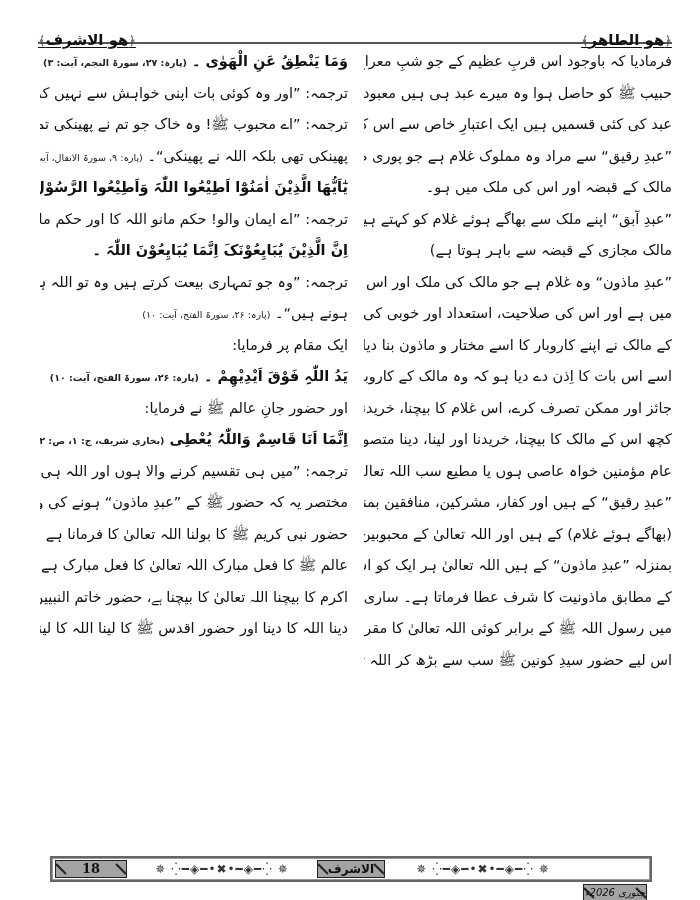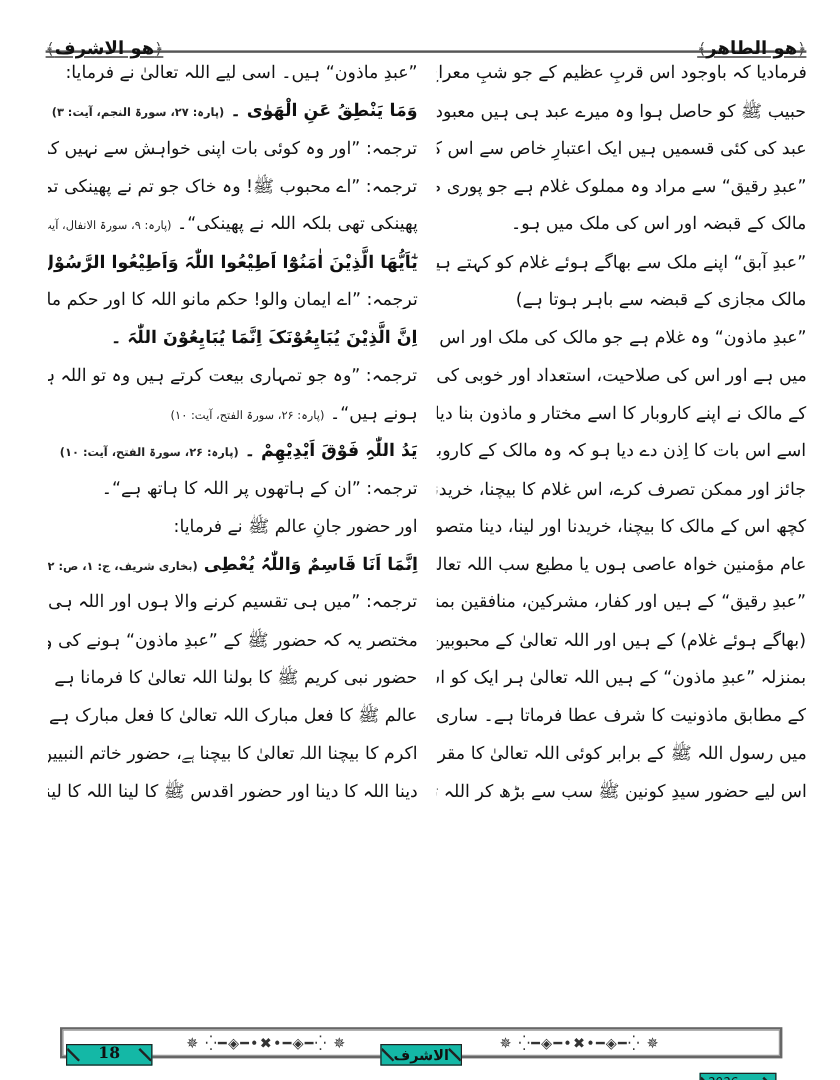--- a/index.html
+++ b/index.html
@@ -35,22 +35,22 @@
   .line.heading { font-size: 18px; font-weight: bold; text-align-last: right; }
   .line.arabic { font-weight: bold; text-align-last: right; }
   .ref { font-size: 9.5px; color: #222; }
 
   .footer {
     position: absolute; top: 856px; left: 50px; width: 598px; height: 22px;
     border: 2px solid #666; box-shadow: 0 0 0 1px #999 inset; background: #fff;
     direction: ltr;
   }
   .fbox {
-    position: absolute; top: 12px; height: 16px; border: 1.5px solid #222;
-    background: #14b8a6; overflow: hidden;
+    position: absolute; top: 2px; height: 16px; border: 1.5px solid #222;
+    background: #a3a3a3; overflow: hidden;
   }
   .fbox .diag-l, .fbox .diag-r {
     position: absolute; width: 14px; height: 2px; background: #222; top: 7px;
   }
   .fbox .diag-l { left: -2px; transform: rotate(45deg); }
   .fbox .diag-r { right: -2px; transform: rotate(45deg); }
   .fbox span.txt {
     position: absolute; left: 0; right: 0; top: 0; text-align: center;
     font-size: 12px; line-height: 16px; font-weight: bold;
   }
@@ -95,32 +95,31 @@
       <div class="line short"><span>کچھ اس کے مالک کا بیچنا، خریدنا اور لینا، دینا متصور ہوگا۔</span></div>
       <div class="line"><span>عام مؤمنین خواہ عاصی ہوں یا مطیع سب اللہ تعالیٰ کے بمنزلہ</span></div>
       <div class="line"><span>”عبدِ رقیق“ کے ہیں اور کفار، مشرکین، منافقین بمنزلہ ”عبدِ آبق“</span></div>
       <div class="line"><span>(بھاگے ہوئے غلام) کے ہیں اور اللہ تعالیٰ کے محبوبین و مقربین</span></div>
       <div class="line"><span>بمنزلہ ”عبدِ ماذون“ کے ہیں اللہ تعالیٰ ہر ایک کو اس کے قرب</span></div>
       <div class="line"><span>کے مطابق ماذونیت کا شرف عطا فرماتا ہے۔ ساری کائنات</span></div>
       <div class="line"><span>میں رسول اللہ ﷺ کے برابر کوئی اللہ تعالیٰ کا مقرب نہیں</span></div>
       <div class="line"><span>اس لیے حضور سیدِ کونین ﷺ سب سے بڑھ کر اللہ تعالیٰ کے</span></div>
     </div>
   <div class="col col-left" id="col-left">
-      <div class="line short"><span>”عبدِ ماذون“ ہیں۔ اسی لیے اللہ تعالیٰ نے فرمایا:</span></div>
       <div class="line arabic"><span>وَمَا یَنْطِقُ عَنِ الْھَوٰی ۔</span> <span class="ref">(پارہ: ۲۷، سورۃ النجم، آیت: ۳)</span></div>
       <div class="line short"><span>ترجمہ: ”اور وہ کوئی بات اپنی خواہش سے نہیں کرتے“۔</span></div>
       <div class="line"><span>ترجمہ: ”اے محبوب ﷺ! وہ خاک جو تم نے پھینکی تم نے نہ</span></div>
       <div class="line short"><span>پھینکی تھی بلکہ اللہ نے پھینکی“۔</span> <span class="ref">(پارہ: ۹، سورۃ الانفال، آیت: ۱۷)</span></div>
       <div class="line arabic"><span>یٰٓاَیُّھَا الَّذِیْنَ اٰمَنُوْٓا اَطِیْعُوا اللّٰہَ وَاَطِیْعُوا الرَّسُوْلَ ۔</span></div>
       <div class="line short"><span>ترجمہ: ”اے ایمان والو! حکم مانو اللہ کا اور حکم مانو رسول کا“۔</span></div>
       <div class="line arabic"><span>اِنَّ الَّذِیْنَ یُبَایِعُوْنَکَ اِنَّمَا یُبَایِعُوْنَ اللّٰہَ ۔</span></div>
       <div class="line"><span>ترجمہ: ”وہ جو تمہاری بیعت کرتے ہیں وہ تو اللہ ہی سے بیعت</span></div>
       <div class="line short"><span>ہونے ہیں“۔</span> <span class="ref">(پارہ: ۲۶، سورۃ الفتح، آیت: ۱۰)</span></div>
+      <div class="line short"><span>ایک مقام پر فرمایا:</span></div>
       <div class="line arabic"><span>یَدُ اللّٰہِ فَوْقَ اَیْدِیْھِمْ ۔</span> <span class="ref">(پارہ: ۲۶، سورۃ الفتح، آیت: ۱۰)</span></div>
-      <div class="line short"><span>ترجمہ: ”ان کے ہاتھوں پر اللہ کا ہاتھ ہے“۔</span></div>
       <div class="line short"><span>اور حضور جانِ عالم ﷺ نے فرمایا:</span></div>
       <div class="line arabic"><span>اِنَّمَا اَنَا قَاسِمٌ وَاللّٰہُ یُعْطِی</span> <span class="ref">(بخاری شریف، ج: ۱، ص: ۴۲، حدیث: ۷۱)</span></div>
       <div class="line"><span>ترجمہ: ”میں ہی تقسیم کرنے والا ہوں اور اللہ ہی عطا فرماتا ہے“</span></div>
       <div class="line"><span>مختصر یہ کہ حضور ﷺ کے ”عبدِ ماذون“ ہونے کی وجہ سے</span></div>
       <div class="line"><span>حضور نبی کریم ﷺ کا بولنا اللہ تعالیٰ کا فرمانا ہے حضور سیدِ</span></div>
       <div class="line"><span>عالم ﷺ کا فعل مبارک اللہ تعالیٰ کا فعل مبارک ہے، حضور</span></div>
       <div class="line"><span>اکرم کا بیچنا اللہ تعالیٰ کا بیچنا ہے، حضور خاتم النبیین ﷺ کا</span></div>
       <div class="line short"><span>دینا اللہ کا دینا اور حضور اقدس ﷺ کا لینا اللہ کا لینا ہے۔</span></div>
     </div>
 </div>

